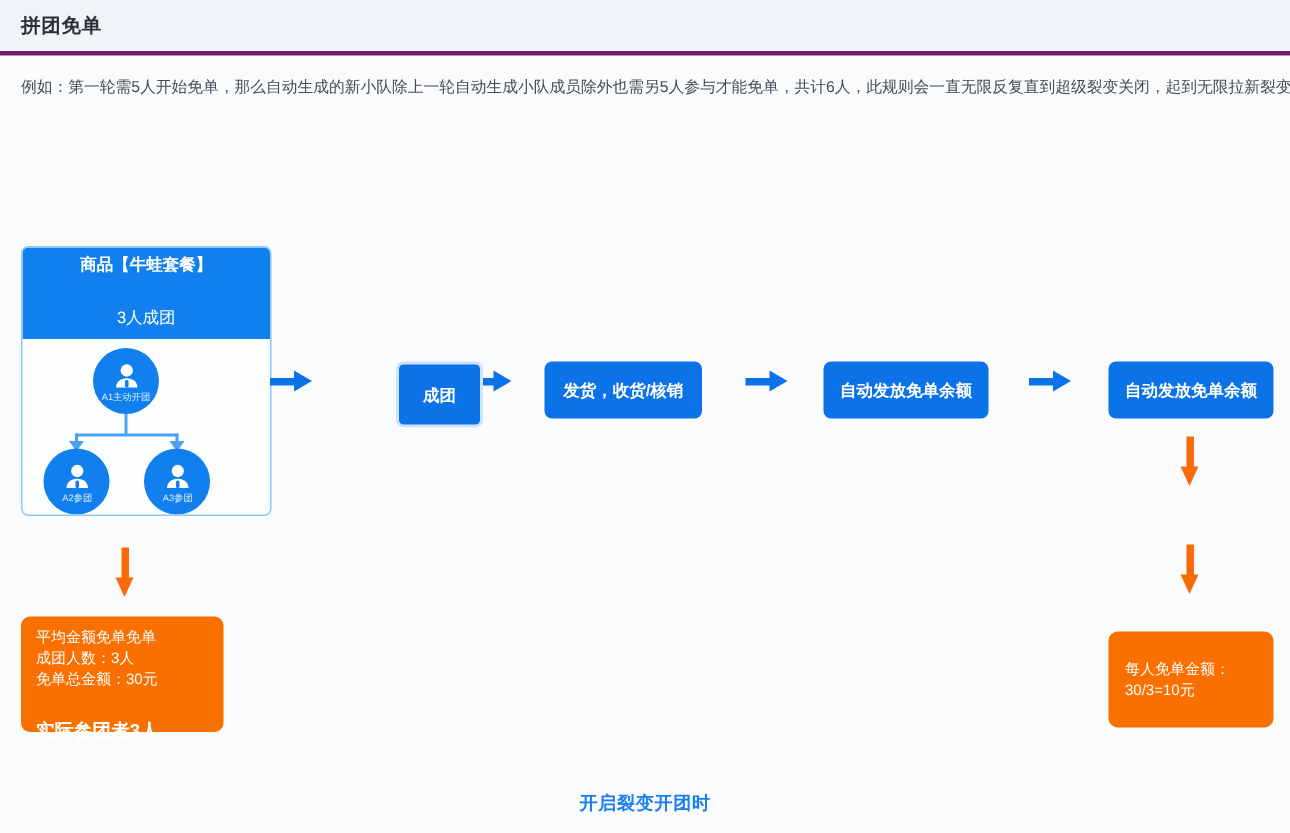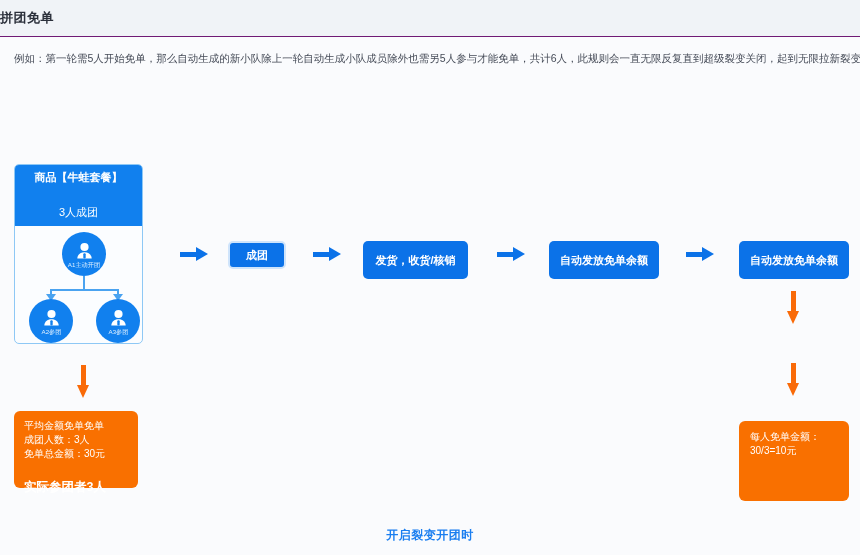--- a/index.html
+++ b/index.html
@@ -15,22 +15,23 @@
     overflow: hidden;
     position: relative;
   }
 
   
   .page-header {
     height: 37px;
     background: #f0f3f7;
     display: flex;
     align-items: center;
+    padding-left: 14px;
     box-sizing: border-box;
-    border-bottom: 1px solid #701a75;
+    border-bottom: 3px solid #701a75;
   }
   .page-title {
     font-size: 13px;
     font-weight: bold;
     color: #2b303b;
     letter-spacing: .5px;
   }
 
   
   .desc-wrap {
@@ -48,21 +49,21 @@
     position: relative;
     width: 860px;
     height: 470px;
   }
 
   
   .group-card {
     position: absolute;
     left: 14px;
     top: 98px;
-    width: 129px;
+    width: 167px;
     height: 180px;
     border: 1px solid #8ec8f5;
     border-radius: 5px;
     background: #fbfdff;
     box-sizing: border-box;
     overflow: hidden;
   }
   .group-card-header {
     background: #1180ee;
     color: #ffffff;
@@ -131,21 +132,22 @@
     font-weight: bold;
     display: flex;
     align-items: center;
     justify-content: center;
     height: 38px;
     box-sizing: border-box;
     white-space: nowrap;
   }
   .chip.ringed {
     border: 2px solid #cfe4fb;
-    height: 28px;
+    height: 44px;
+    margin-left: 36px;
   }
   .chip-chengtuan { left: 228px; top: 175px; width: 58px; }
   .chip-fahuo     { left: 363px; top: 175px; width: 105px; }
   .chip-auto1     { left: 549px; top: 175px; width: 110px; }
   .chip-auto2     { left: 739px; top: 175px; width: 110px; }
 
   
   .arrow-right {
     position: absolute;
     width: 28px;
@@ -197,27 +199,27 @@
   
   .orange-box {
     position: absolute;
     background: #f97000;
     border-radius: 6px;
     color: #ffffff;
     box-sizing: border-box;
   }
   .ob-left {
     left: 14px; top: 345px;
-    width: 124px; height: 77px;
+    width: 135px; height: 77px;
     padding: 8px 0 12px 10px;
   }
   .ob-right {
     left: 739px; top: 355px;
-    width: 110px; height: 80px;
-    padding: 9px 0 0 11px;
+    width: 110px; height: 64px;
+    padding: 19px 0 0 11px;
   }
   .ob-line {
     font-size: 10px;
     line-height: 14px;
     white-space: nowrap;
   }
   .ob-strong {
     font-size: 12.5px;
     font-weight: bold;
     line-height: 18px;

